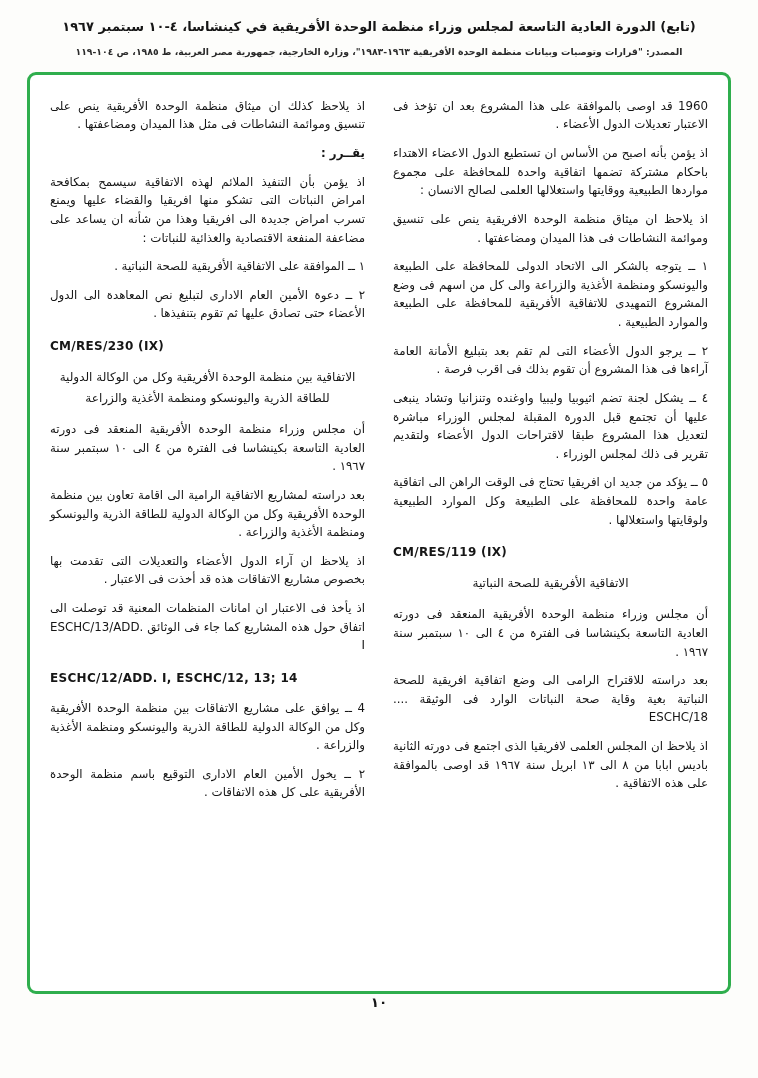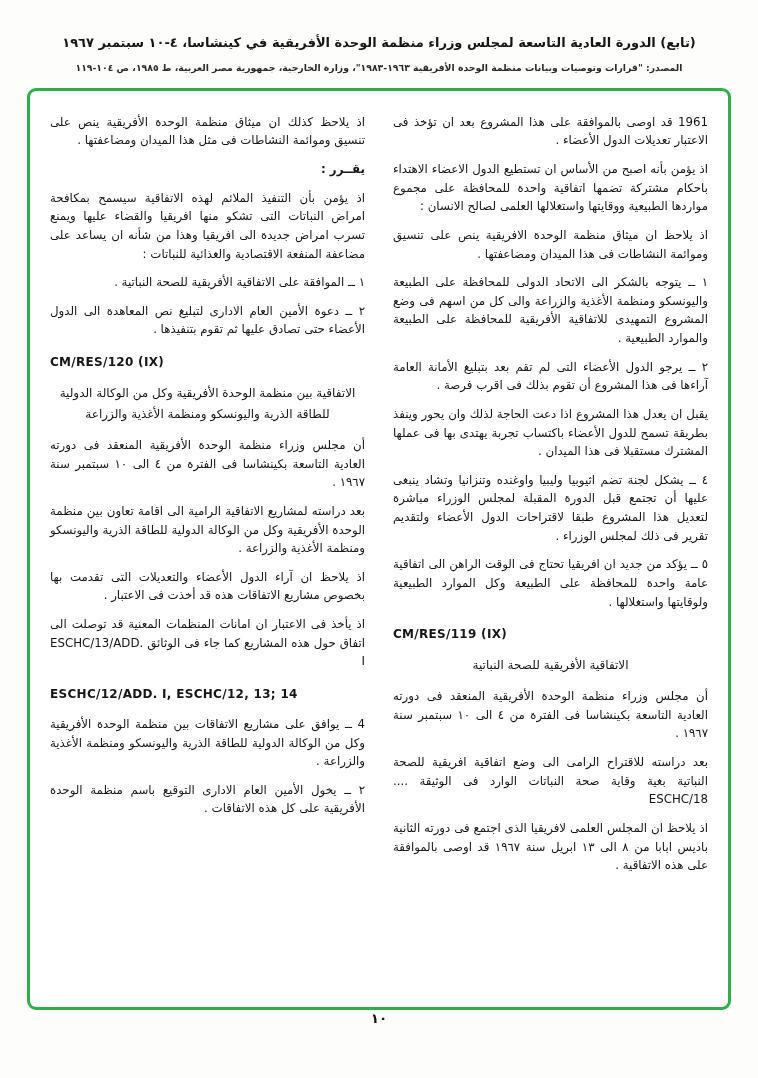--- a/index.html
+++ b/index.html
@@ -5,21 +5,21 @@
   html, body { margin: 0; padding: 0; }
   body {
     width: 758px; height: 1078px;
     background: #fdfdfb;
     font-family: "DejaVu Sans", sans-serif;
     color: #161616;
     overflow: hidden;
   }
   .page {
     width: 758px; height: 1078px;
-    padding-top: 34px;
+    padding-top: 18px;
     box-sizing: border-box;
     position: relative;
   }
   .doc-title {
     direction: rtl;
     text-align: center;
     font-weight: bold;
     font-size: 13px;
     line-height: 1.45;
     padding: 0 30px;
@@ -80,42 +80,41 @@
 <body>
 
 <div class="page">
 
   <div class="doc-title">(تابع) الدورة العادية التاسعة لمجلس وزراء منظمة الوحدة الأفريقية في كينشاسا، ٤-١٠ سبتمبر ١٩٦٧</div>
   <div class="doc-source">المصدر: "قرارات وتوصيات وبيانات منظمة الوحدة الأفريقية ١٩٦٣-١٩٨٣"، وزارة الخارجية، جمهورية مصر العربية، ط ١٩٨٥، ص ١٠٤-١١٩</div>
 
   <div class="content-box">
 
     <div class="col">
-      <p class="para">1961 قد اوصى بالموافقة على هذا المشروع بعد ان تؤخذ فى الاعتبار تعديلات الدول الأعضاء .</p>
+      <p class="para">1960 قد اوصى بالموافقة على هذا المشروع بعد ان تؤخذ فى الاعتبار تعديلات الدول الأعضاء .</p>
       <p class="para">اذ يؤمن بأنه اصبح من الأساس ان تستطيع الدول الاعضاء الاهتداء باحكام مشتركة تضمها اتفاقية واحدة للمحافظة على مجموع مواردها الطبيعية ووقايتها واستغلالها العلمى لصالح الانسان :</p>
       <p class="para">اذ يلاحظ ان ميثاق منظمة الوحدة الافريقية ينص على تنسيق وموائمة النشاطات فى هذا الميدان ومضاعفتها .</p>
       <p class="para">١ ــ يتوجه بالشكر الى الاتحاد الدولى للمحافظة على الطبيعة واليونسكو ومنظمة الأغذية والزراعة والى كل من اسهم فى وضع المشروع التمهيدى للاتفاقية الأفريقية للمحافظة على الطبيعة والموارد الطبيعية .</p>
       <p class="para">٢ ــ يرجو الدول الأعضاء التى لم تقم بعد بتبليغ الأمانة العامة آراءها فى هذا المشروع أن تقوم بذلك فى اقرب فرصة .</p>
-      <p class="para">يقبل ان يعدل هذا المشروع اذا دعت الحاجة لذلك وان يحور وينفذ بطريقة تسمح للدول الأعضاء باكتساب تجربة يهتدى بها فى عملها المشترك مستقبلا فى هذا الميدان .</p>
       <p class="para">٤ ــ يشكل لجنة تضم اثيوبيا وليبيا واوغنده وتنزانيا وتشاد ينبغى عليها أن تجتمع قبل الدورة المقبلة لمجلس الوزراء مباشرة لتعديل هذا المشروع طبقا لاقتراحات الدول الأعضاء ولتقديم تقرير فى ذلك لمجلس الوزراء .</p>
       <p class="para">٥ ــ يؤكد من جديد ان افريقيا تحتاج فى الوقت الراهن الى اتفاقية عامة واحدة للمحافظة على الطبيعة وكل الموارد الطبيعية ولوقايتها واستغلالها .</p>
       <p class="code">CM/RES/119 (IX)</p>
       <h2 class="heading">الاتفاقية الأفريقية للصحة النباتية</h2>
       <p class="para">أن مجلس وزراء منظمة الوحدة الأفريقية المنعقد فى دورته العادية التاسعة بكينشاسا فى الفترة من ٤ الى ١٠ سبتمبر سنة ١٩٦٧ .</p>
       <p class="para">بعد دراسته للاقتراح الرامى الى وضع اتفاقية افريقية للصحة النباتية بغية وقاية صحة النباتات الوارد فى الوثيقة .... ESCHC/18</p>
       <p class="para">اذ يلاحظ ان المجلس العلمى لافريقيا الذى اجتمع فى دورته الثانية باديس ابابا من ٨ الى ١٣ ابريل سنة ١٩٦٧ قد اوصى بالموافقة على هذه الاتفاقية .</p>
     </div>
 
     <div class="col">
       <p class="para">اذ يلاحظ كذلك ان ميثاق منظمة الوحدة الأفريقية ينص على تنسيق وموائمة النشاطات فى مثل هذا الميدان ومضاعفتها .</p>
       <p class="para strong">يقــرر :</p>
       <p class="para">اذ يؤمن بأن التنفيذ الملائم لهذه الاتفاقية سيسمح بمكافحة امراض النباتات التى تشكو منها افريقيا والقضاء عليها ويمنع تسرب امراض جديدة الى افريقيا وهذا من شأنه ان يساعد على مضاعفة المنفعة الاقتصادية والغذائية للنباتات :</p>
       <p class="para">١ ــ الموافقة على الاتفاقية الأفريقية للصحة النباتية .</p>
       <p class="para">٢ ــ دعوة الأمين العام الادارى لتبليغ نص المعاهدة الى الدول الأعضاء حتى تصادق عليها ثم تقوم بتنفيذها .</p>
-      <p class="code">CM/RES/120 (IX)</p>
+      <p class="code">CM/RES/230 (IX)</p>
       <h2 class="heading">الاتفاقية بين منظمة الوحدة الأفريقية وكل من الوكالة الدولية للطاقة الذرية واليونسكو ومنظمة الأغذية والزراعة</h2>
       <p class="para">أن مجلس وزراء منظمة الوحدة الأفريقية المنعقد فى دورته العادية التاسعة بكينشاسا فى الفترة من ٤ الى ١٠ سبتمبر سنة ١٩٦٧ .</p>
       <p class="para">بعد دراسته لمشاريع الاتفاقية الرامية الى اقامة تعاون بين منظمة الوحدة الأفريقية وكل من الوكالة الدولية للطاقة الذرية واليونسكو ومنظمة الأغذية والزراعة .</p>
       <p class="para">اذ يلاحظ ان آراء الدول الأعضاء والتعديلات التى تقدمت بها بخصوص مشاريع الاتفاقات هذه قد أخذت فى الاعتبار .</p>
       <p class="para">اذ يأخذ فى الاعتبار ان امانات المنظمات المعنية قد توصلت الى اتفاق حول هذه المشاريع كما جاء فى الوثائق ESCHC/13/ADD. I</p>
       <p class="code">ESCHC/12/ADD. I, ESCHC/12, 13; 14</p>
       <p class="para">4 ــ يوافق على مشاريع الاتفاقات بين منظمة الوحدة الأفريقية وكل من الوكالة الدولية للطاقة الذرية واليونسكو ومنظمة الأغذية والزراعة .</p>
       <p class="para">٢ ــ يخول الأمين العام الادارى التوقيع باسم منظمة الوحدة الأفريقية على كل هذه الاتفاقات .</p>
     </div>
 

